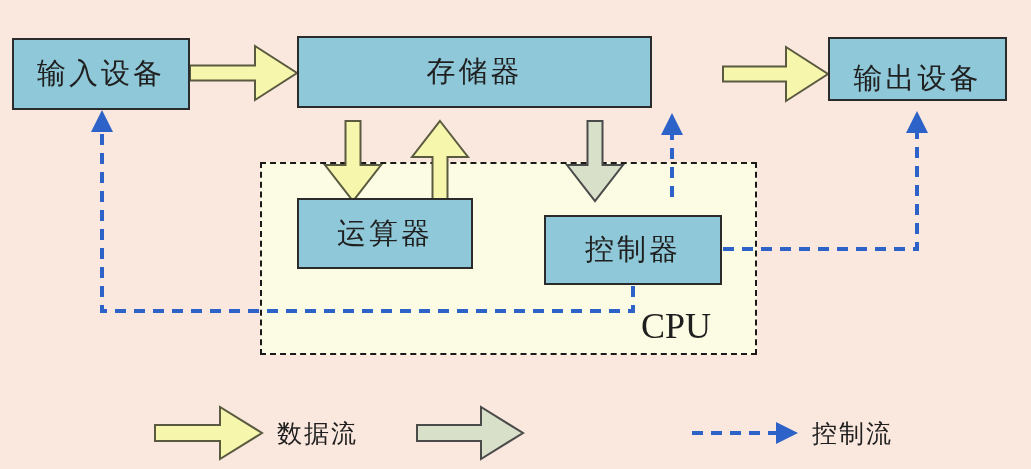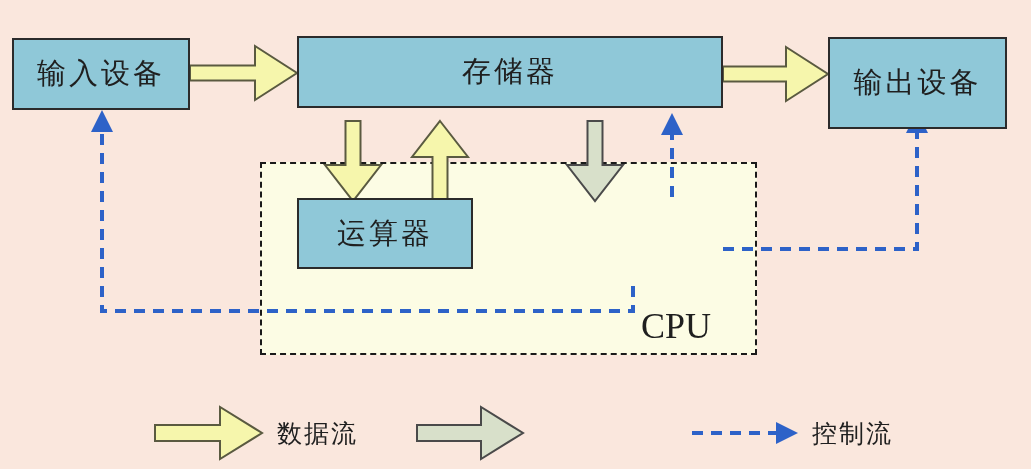--- a/index.html
+++ b/index.html
@@ -36,22 +36,22 @@
     display:flex;align-items:center;justify-content:center;
     z-index:3;
     box-sizing:border-box;
   }
   .node span{
     font-size:29px;
     letter-spacing:3px;
     color:var(--text);
   }
   .node-input  {left:12px; top:38px; width:178px;height:72px;justify-content:center;}
-  .node-memory {left:297px;top:36px; width:426px;height:72px;}
-  .node-output {left:828px;top:37px; width:179px;height:92px;}
+  .node-memory {left:297px;top:36px; width:355px;height:72px;}
+  .node-output {left:828px;top:37px; width:179px;height:64px;align-items:flex-end;}
   .node-alu    {left:297px;top:198px;width:176px;height:71px;}
   .node-cu     {left:544px;top:215px;width:178px;height:70px;}
 
   .arrow-data{fill:var(--data-arrow-fill);stroke:var(--data-arrow-border);stroke-width:2;stroke-linejoin:miter;}
   .arrow-instr{fill:var(--instr-arrow-fill);stroke:var(--instr-arrow-border);stroke-width:2;stroke-linejoin:miter;}
   .control-line{stroke:var(--control-blue);stroke-width:4;fill:none;stroke-dasharray:11 8;}
   .control-head{fill:var(--control-blue);stroke:none;}
 
   .legend-label{
     position:absolute;
@@ -107,17 +107,20 @@
   </div>
   <div class="node node-memory">
     <span>存储器</span>
   </div>
   <div class="node node-output">
     <span>输出设备</span>
   </div>
   <div class="node node-alu">
     <span>运算器</span>
   </div>
+  <div class="node node-cu">
+    <span>控制器</span>
+  </div>
 
   <div class="legend-label legend-label-data">数据流</div>
   <div class="legend-label legend-label-control">控制流</div>
 
 </div>
 
 </body></html>

